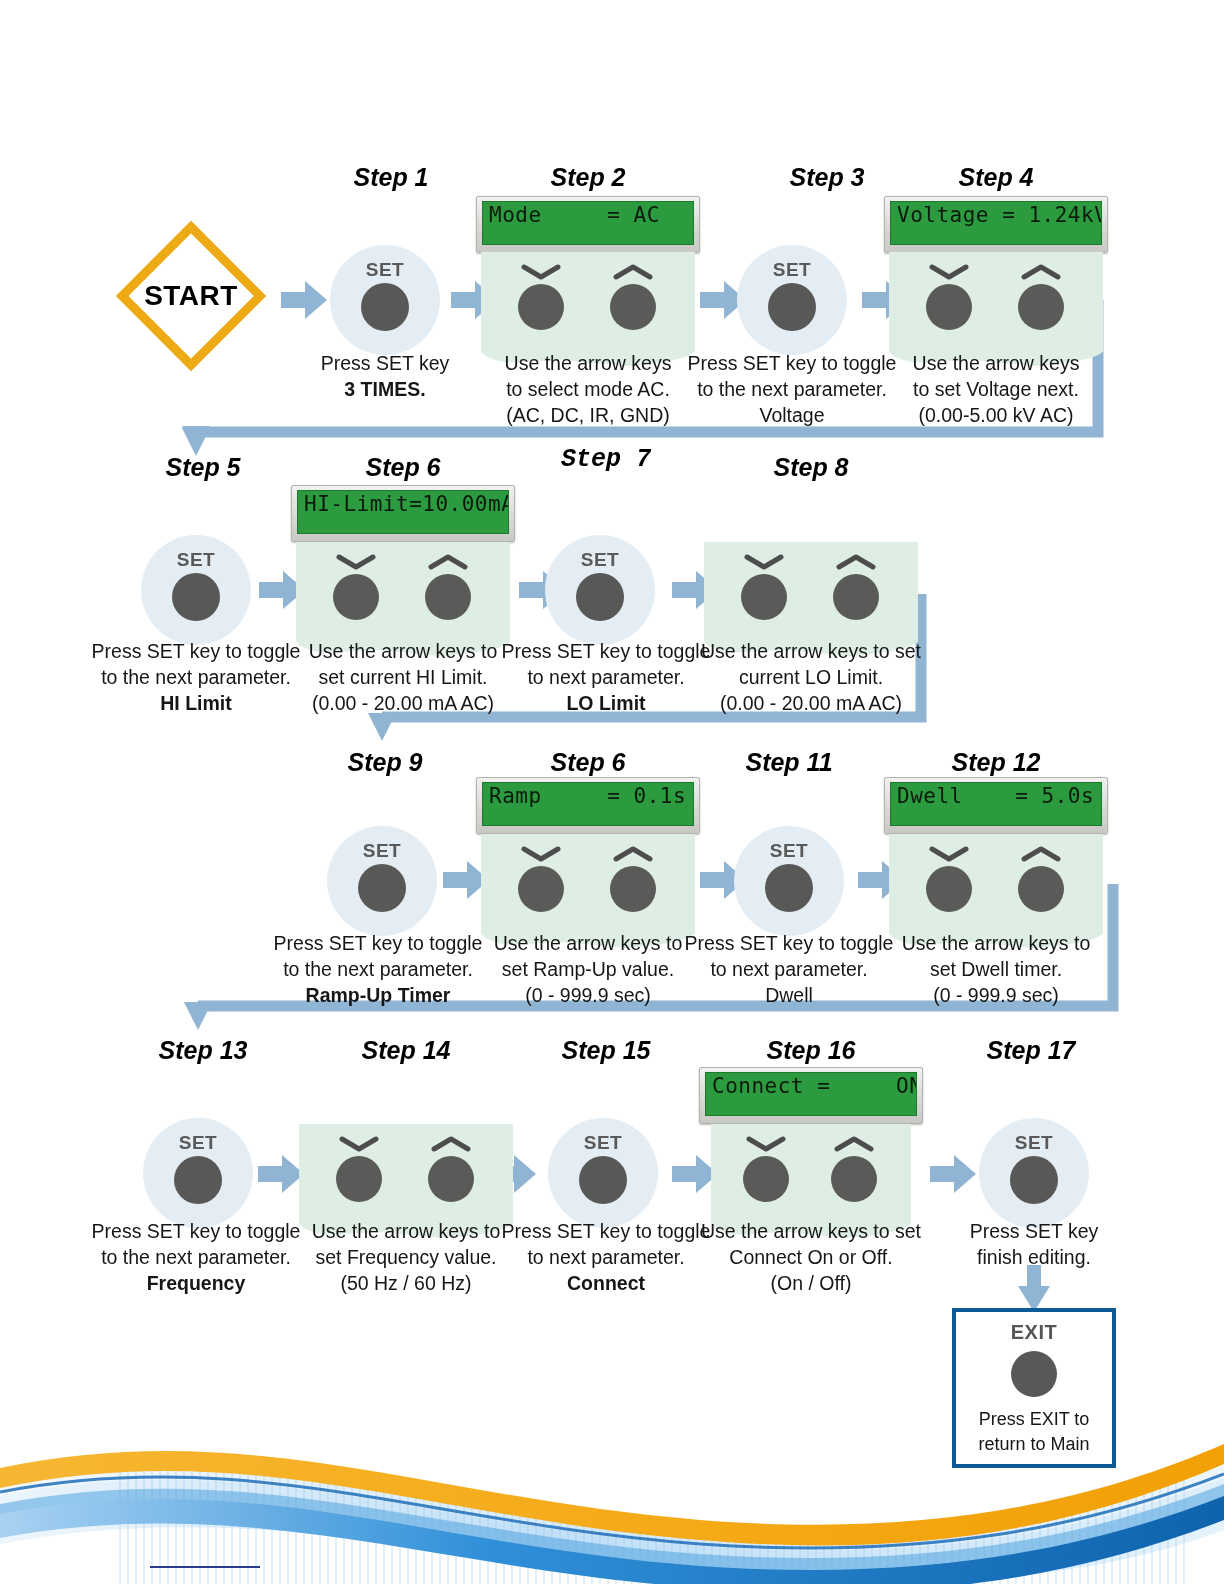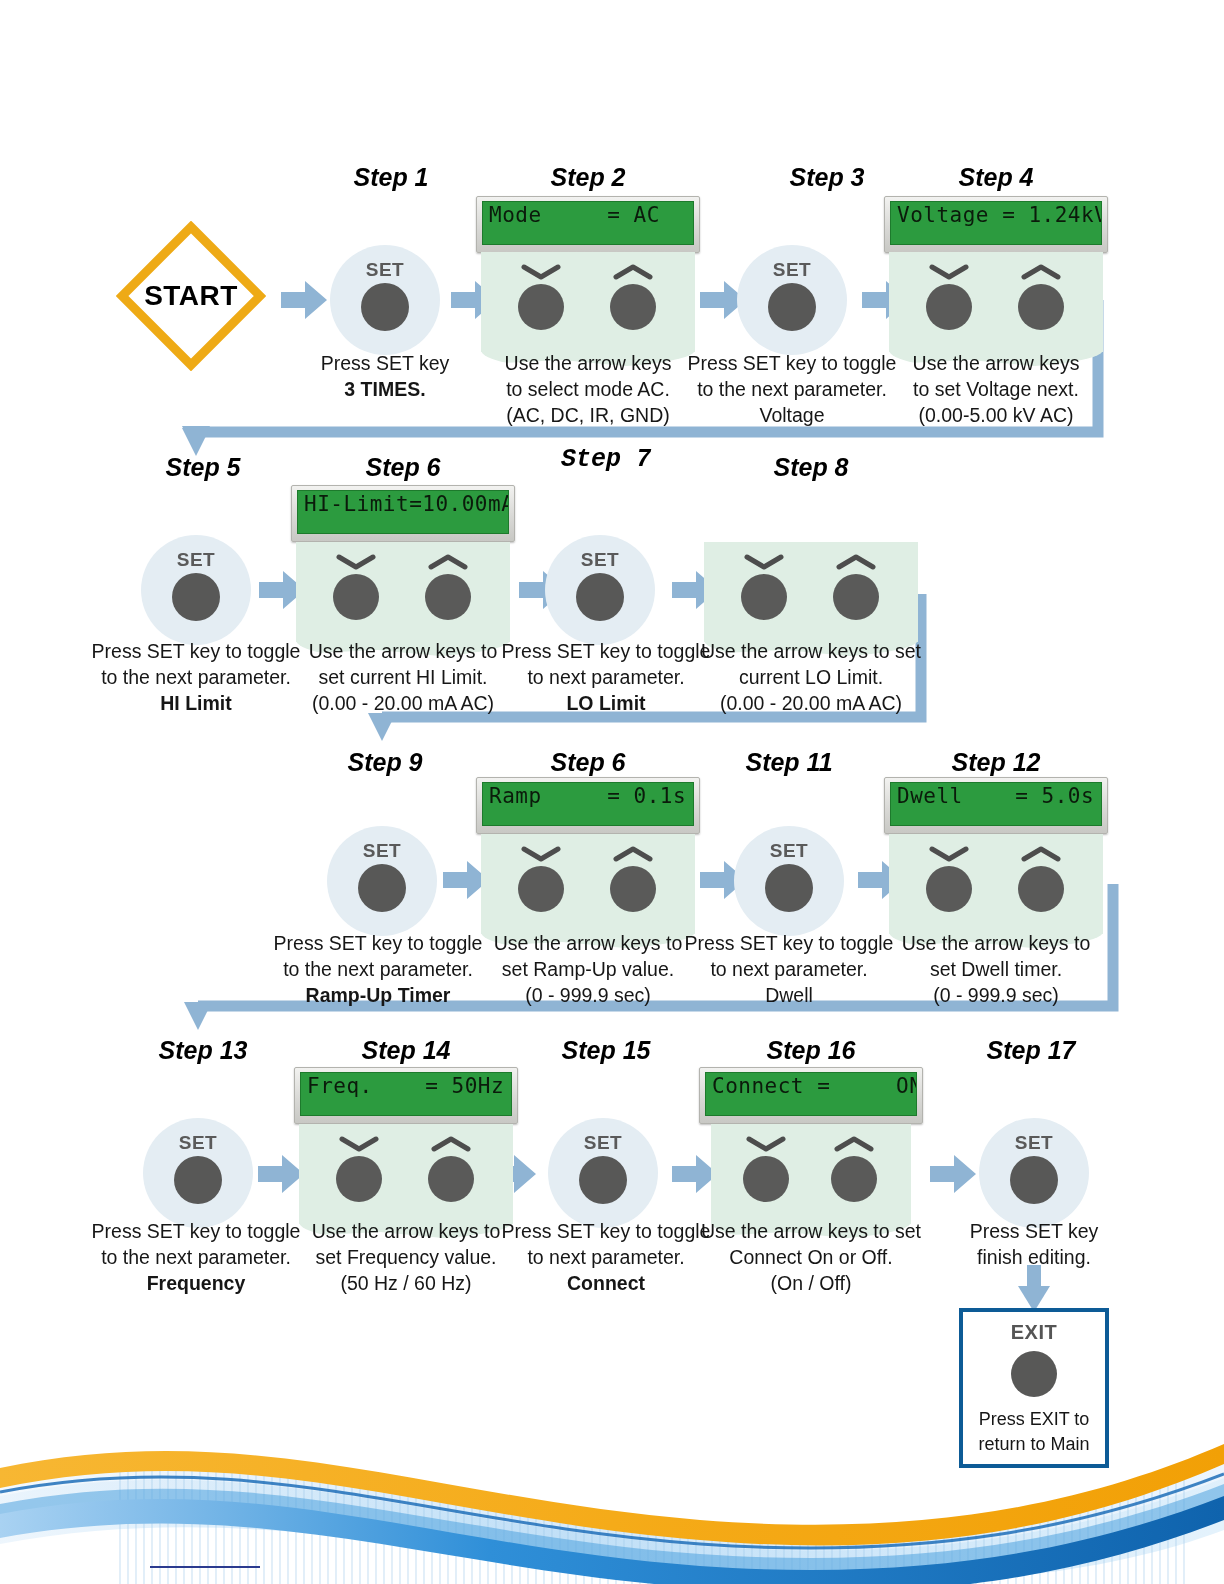--- a/index.html
+++ b/index.html
@@ -113,21 +113,21 @@
     position:absolute;left:50%;top:50%;
     transform:translate(-50%,-50%);
     font-size:28px;font-weight:bold;color:#000;
     letter-spacing:.5px;
   }
 
   
   .exitbox{
     position:absolute;
     transform:translateX(-50%);
-    width:150px;height:160px;
+    width:164px;height:160px;
     border:4px solid #0d5b96;
     background:#ffffff;
     box-sizing:border-box;
   }
   .exitbox .elabel{
     position:absolute;left:50%;top:9px;transform:translateX(-50%);
     font-size:20px;font-weight:bold;color:#555;letter-spacing:.5px;
   }
   .exitbox .ecap{
     position:absolute;left:50%;top:62px;transform:translate(-50%,-50%);
@@ -426,25 +426,20 @@
     <span class="klabel">SET</span>
     <span class="cap"></span>
   </div>
   <div class="caption" style="left:196px;top:1218px;">
     <div>Press SET key to toggle</div>
     <div>to the next parameter.</div>
     <div style="font-weight:bold">Frequency</div>
   </div>
 
   <div class="step-label" style="left:406px;top:1036px;">Step 14</div>
-  <div class="lcd" style="left:406px;top:1067px;width:212px;">
-    <div class="lcd-screen">
-      <span class="lcd-text">Freq.    = 50Hz</span>
-    </div>
-  </div>
   <div class="arrowpanel" style="left:406px;top:1124px;width:214px;">
     <span class="chev" style="left:60px;">
       <svg width="40" height="16" viewBox="0 0 40 16">
           <path d="M3,3 L20,13 L37,3" fill="none" stroke="#4d4d4d" stroke-width="5" stroke-linecap="round" stroke-linejoin="round"></path>
         </svg>
     </span>
     <span class="chev" style="left:152px;">
       <svg width="40" height="16" viewBox="0 0 40 16">
           <path d="M3,13 L20,3 L37,13" fill="none" stroke="#4d4d4d" stroke-width="5" stroke-linecap="round" stroke-linejoin="round"></path>
         </svg>

